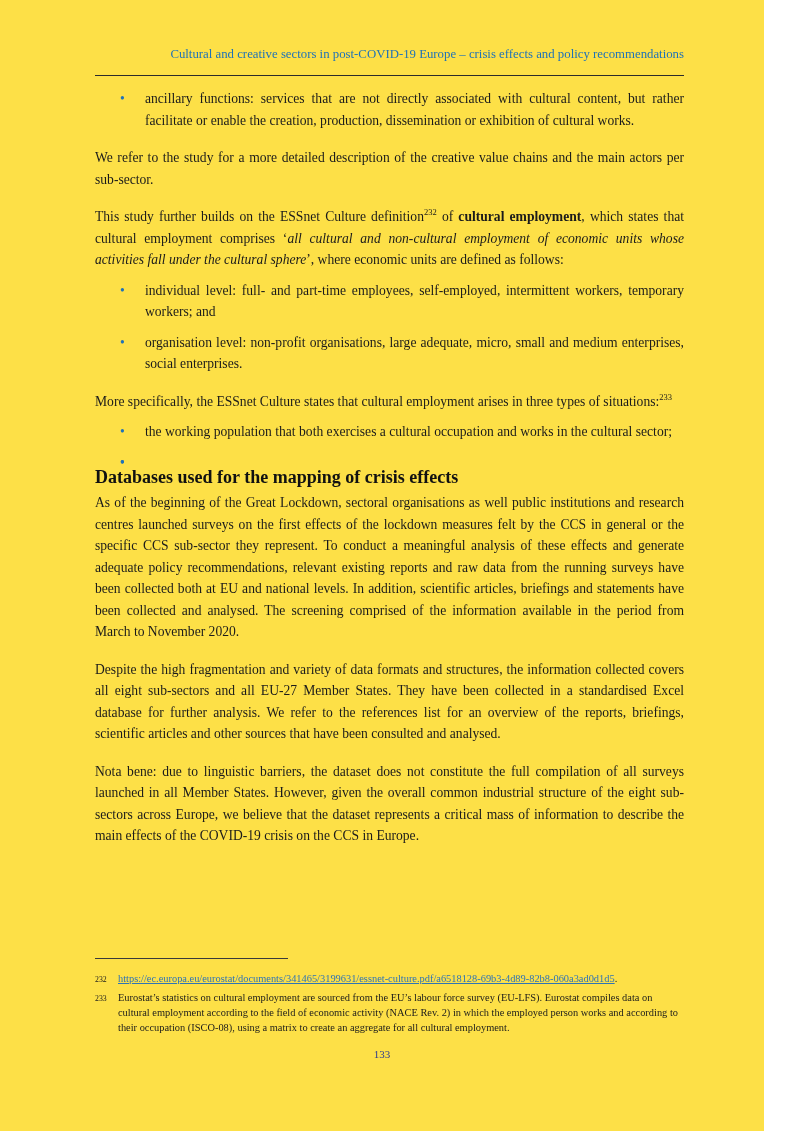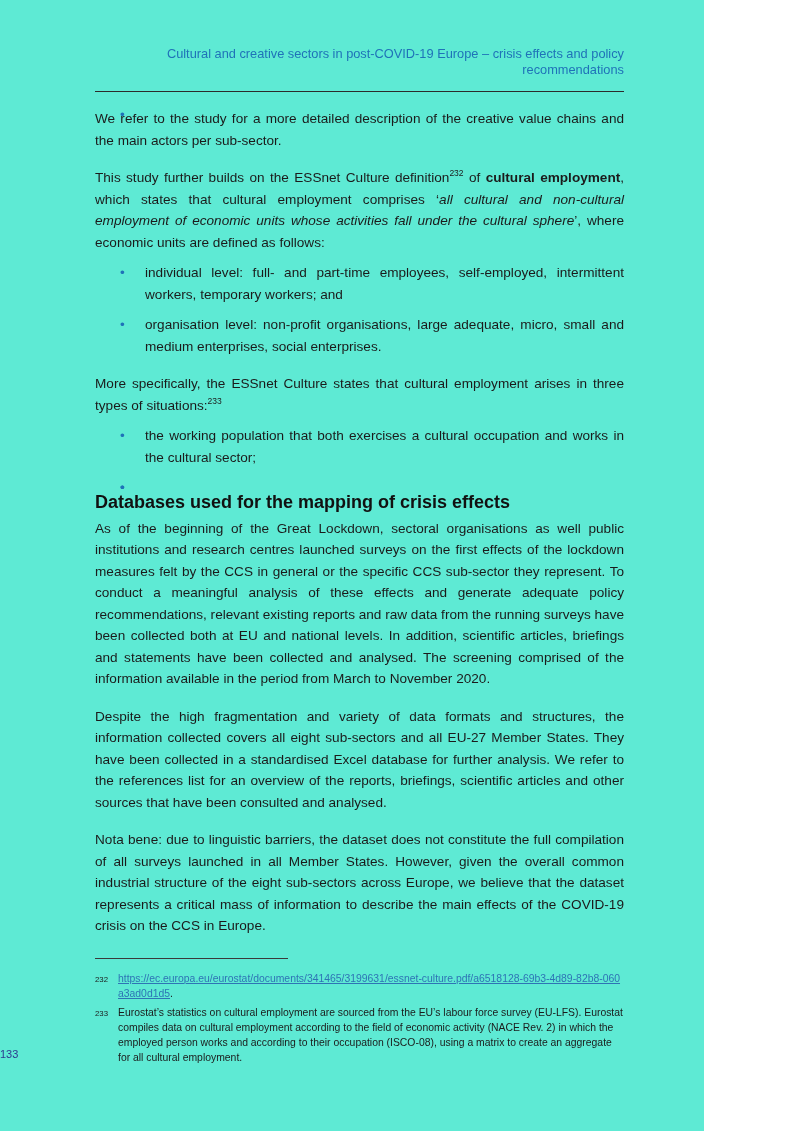--- a/index.html
+++ b/index.html
@@ -1,21 +1,21 @@
 <!DOCTYPE html>
 <html><head>
 <meta charset="utf-8">
 <style>
   html, body { margin: 0; padding: 0; background: #ffffff; }
   .page {
     position: relative;
-    width: 704px;
+    width: 764px;
     height: 1131px;
-    background: #5eead4;
-    font-family: Liberation Sans, sans-serif;
+    background: #fde047;
+    font-family: Liberation Serif, serif;
     color: #1b1b1b;
     overflow: hidden;
   }
   .content {
     position: absolute;
     left: 95px;
     right: 80px;
     top: 0;
   }
   .running-header {
@@ -103,37 +103,38 @@
     color: #2e74b5;
     text-decoration: underline;
     cursor: pointer;
     word-break: break-all;
   }
   .page-number {
     position: absolute;
     left: 0;
     right: 0;
     top: 1048px;
-    text-align: left;
+    text-align: center;
     color: #2d3a8f;
     font-size: 11px;
   }
 </style>
 </head>
 <body>
 
 <div class="page">
   <div class="content">
 
     <div class="running-header">Cultural and creative sectors in post-COVID-19 Europe – crisis effects and policy recommendations</div>
     <hr class="header-rule">
 
     <ul class="bullets first-after-rule">
       <li>
         <span class="bullet">•</span>
+        <span>ancillary functions: services that are not directly associated with cultural content, but rather facilitate or enable the creation, production, dissemination or exhibition of cultural works.</span>
       </li>
     </ul>
 
     <p class="body">We refer to the study for a more detailed description of the creative value chains and the main actors per sub-sector.</p>
 
     <p class="body"><span>This study further builds on the ESSnet Culture definition</span><sup class="fnref">232</sup><span> of </span><span class="bold">cultural employment</span><span>, which states that cultural employment comprises ‘</span><span class="italic">all cultural and non-cultural employment of economic units whose activities fall under the cultural sphere</span><span>’, where economic units are defined as follows:</span></p>
 
     <ul class="bullets">
       <li>
         <span class="bullet">•</span>

